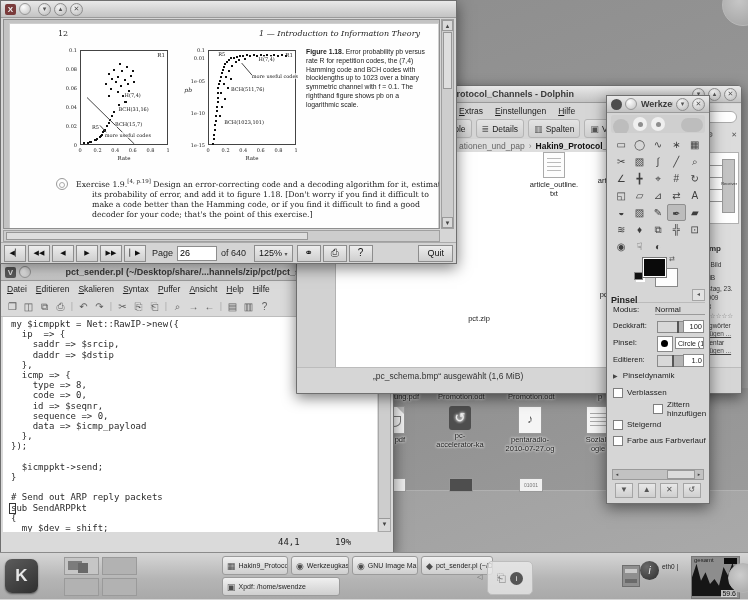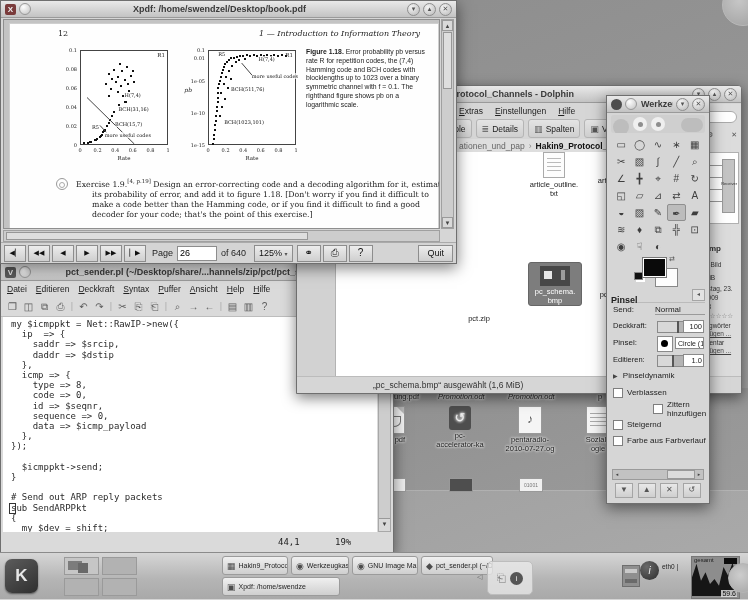--- a/index.html
+++ b/index.html
@@ -98,21 +98,21 @@
   .dtb-btn .tx{font-size:8.5px;color:#222;white-space:nowrap;}
   #dolphin-breadcrumb{position:absolute;left:0;top:53px;right:0;height:13px;background:#dedede;
     display:flex;align-items:center;padding-left:162px;font-size:8.5px;white-space:nowrap;}
   #dolphin-breadcrumb .parent{color:#666;text-align:center;}
   #dolphin-breadcrumb .sep{color:#888;margin:0 4px;}
   #dolphin-breadcrumb .current{color:#111;font-weight:bold;}
   #dolphin-places{position:absolute;left:0;top:66px;width:38px;bottom:17px;background:#d2d2d2;border-right:1px solid #b3b3b3;}
   #dolphin-files{position:absolute;left:39px;top:66px;width:365px;bottom:17px;background:#fff;}
   #dolphin-info{position:absolute;right:0;top:18px;width:40px;bottom:17px;background:#dcdcdc;border-left:1px solid #b3b3b3;
     font-size:6.5px;color:#333;}
-  #dolphin-status{position:absolute;left:0;right:0;bottom:0;height:17px;background:#d6d6d6;border-top:1px solid #bcbcbc;
+  #dolphin-status{position:absolute;left:0;right:0;bottom:0;height:26px;background:#d6d6d6;border-top:1px solid #bcbcbc;
     font-size:8.5px;color:#333;line-height:16px;padding-left:76px;box-sizing:border-box;}
   .fitem{position:absolute;text-align:center;font-size:7.5px;color:#222;line-height:9px;}
   .icon-txt{width:20px;height:24px;margin:0 auto 2px auto;background:#fdfdfd;border:1px solid #aaa;position:relative;}
   .icon-txt:before{content:"";position:absolute;left:3px;top:5px;right:3px;height:1px;background:#bbb;
     box-shadow:0 4px 0 #bbb,0 8px 0 #bbb,0 12px 0 #bbb;}
   .icon-bak{width:20px;height:22px;margin:0 auto 2px auto;background:#4f574f;border-radius:3px;
     color:#e8e8e8;font-size:11px;line-height:22px;}
   .icon-dia{width:20px;height:22px;margin:0 auto 2px auto;background:#fdfdfd;border:1px solid #aaa;
     color:#888;font-size:12px;line-height:20px;}
   #sel-tile{position:absolute;left:192px;top:110px;width:52px;height:42px;background:#7d7d7d;
@@ -172,21 +172,21 @@
   #gimp-hscroll .a{position:absolute;top:0;bottom:0;width:8px;font-size:5px;line-height:8px;text-align:center;color:#444;}
   #gimp-btns{position:absolute;left:8px;top:387px;right:8px;display:flex;justify-content:space-between;}
   .gbtn{width:16px;height:13px;border:1px solid #a5a5a5;background:linear-gradient(#e8e8e8,#cycycy,#cfcfcf);
     background:linear-gradient(#e8e8e8,#cfcfcf);font-size:8px;line-height:12px;text-align:center;color:#555;}
   
   #cashew-top{position:absolute;right:-16px;top:-16px;width:40px;height:40px;border-radius:50%;
     background:radial-gradient(circle at 40% 40%,#c6c6c6,#9e9e9e);border:1px solid #b9b9b9;z-index:3;}
   #folderview{position:absolute;left:358px;top:388px;width:390px;height:102px;background:rgba(0,0,0,0.07);
     border-bottom:1px solid rgba(255,255,255,0.25);z-index:5;}
   .fv-label{position:absolute;font-size:7.5px;color:#1c1c1c;text-shadow:0 0 3px #fff,0 0 3px #fff;white-space:nowrap;}
-  .fv-label.it{font-style:italic;text-align:center;}
+  .fv-label.it{text-align:center;}
   .dsk-item{position:absolute;width:64px;text-align:center;font-size:7.5px;line-height:9px;color:#1c1c1c;
     text-shadow:0 0 3px #fff,0 0 3px #fff;}
   .dico-pdf{width:22px;height:26px;margin:0 auto 1px auto;background:#f5f5f5;border:1px solid #999;position:relative;}
   .dico-pdf:before{content:"";position:absolute;right:0;top:0;border-style:solid;border-width:0 7px 7px 0;
     border-color:transparent #bbb transparent transparent;}
   .dico-pdf:after{content:"";position:absolute;left:4px;top:9px;width:13px;height:9px;
     border:1.5px solid #777;border-radius:50% 0 50% 0;}
   .dico-rec{width:22px;height:24px;margin:0 auto 1px auto;background:#4e4e4e;border-radius:3px;
     color:#ededed;font-size:13px;line-height:24px;}
   .dico-audio{width:22px;height:26px;margin:0 auto 1px auto;background:#f5f5f5;border:1px solid #999;
@@ -278,21 +278,21 @@
 
   <div class="win" id="gvim">
     <div class="titlebar">
       <span class="appico">V</span>
       <span class="freebtn"></span>
       <span class="title">pct_sender.pl (~/Desktop/share/...hannels/zip/pct/pct_sender) - GVIM</span>
     </div>
     <div id="gvim-menubar">
         <span class="menu-item ulf">Datei</span>
         <span class="menu-item ulf">Editieren</span>
-        <span class="menu-item ulf">Deckkraft</span>
+        <span class="menu-item ulf">Skalieren</span>
         <span class="menu-item ulf">Syntax</span>
         <span class="menu-item ulf">Puffer</span>
         <span class="menu-item ulf">Ansicht</span>
         <span class="menu-item ulf">Help</span>
         <span class="menu-item ulf">Hilfe</span>
       </div>
     <div id="gvim-toolbar">
         <span class="tbico">❐</span>
         <span class="tbico">◫</span>
         <span class="tbico">⧉</span>
@@ -365,25 +365,20 @@
       <div class="fitem" style="left:187px;top:0px;width:62px;">
         <div class="icon-txt"></div>
         <div>article_outline.</div>
         <div>txt</div>
       </div>
       <div class="fitem" style="left:255px;top:0px;width:62px;">
         <div class="icon-bak">↺</div>
         <div>article_outline.</div>
         <div>txt~</div>
       </div>
-      <div id="sel-tile">
-        <div id="sel-thumb"></div>
-        <div>pc_schema.</div>
-        <div>bmp</div>
-      </div>
       <div class="fitem" style="left:255px;top:112px;width:62px;">
         <div class="icon-dia">∿</div>
         <div>pc_schema.d</div>
       </div>
       <div class="fitem" style="left:112px;top:162px;width:62px;">
         <div>pct.zip</div>
       </div>
     </div>
     <div id="dolphin-info">
       <div id="info-search"></div>
@@ -409,21 +404,20 @@
       <div class="ipline" style="top:235px;">mentar</div>
       <div class="ipline iplink" style="top:243px;">ufügen ...</div>
     </div>
     <div id="dolphin-status">„pc_schema.bmp“ ausgewählt (1,6 MiB)</div>
   </div>
 
   <div class="win" id="xpdf">
     <div class="titlebar">
       <span class="appico" style="background:#7a3b3b;">X</span>
       <span class="freebtn"></span>
-      <span class="title">Xpdf: /home/swendzel/Desktop/book.pdf</span>
       <span class="wbtn">▾</span>
       <span class="wbtn">▴</span>
       <span class="wbtn">✕</span>
     </div>
     <div id="xpdf-view">
       <div id="pdf-page">
         <div id="pg-num">12</div>
         <div id="pg-head">1 — Introduction to Information Theory</div>
         <div class="plot" style="left:70px;top:26px;">
             <div class="plot-box">
@@ -665,21 +659,21 @@
       <span id="mini-ico"></span>
       <span id="fg-swatch"></span>
       <span id="bg-swatch"></span>
       <span id="swap-ico">⇄</span>
     </div>
     <div id="dock-head">
       <span class="dt">Pinsel</span>
       <span class="hb">◂</span>
     </div>
     <div class="optrow" style="top:208px;">
-      <span class="lab">Send:</span>
+      <span class="lab">Modus:</span>
       <span class="mode-val">Normal</span>
     </div>
     <div class="optrow" style="top:224px;">
       <span class="lab" style="font-size:7.5px;">Deckkraft:</span>
       <span class="slider">
           <span class="fill" style="width:55%;"></span>
           <span class="hnd" style="left:55%;"></span>
         </span>
       <span class="spin">100</span>
     </div>

